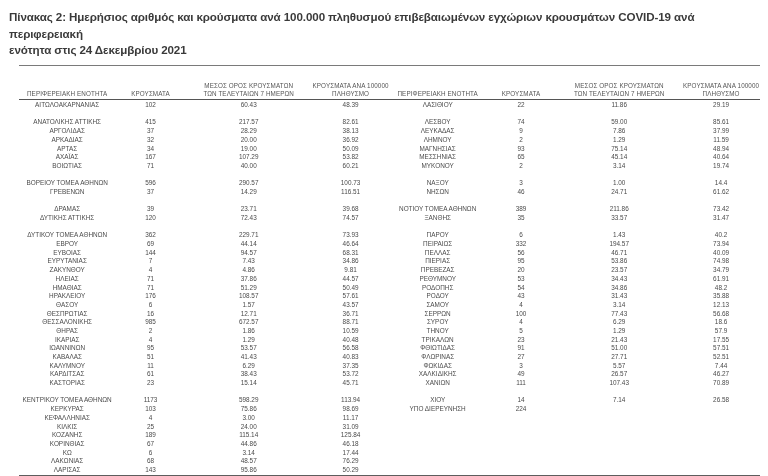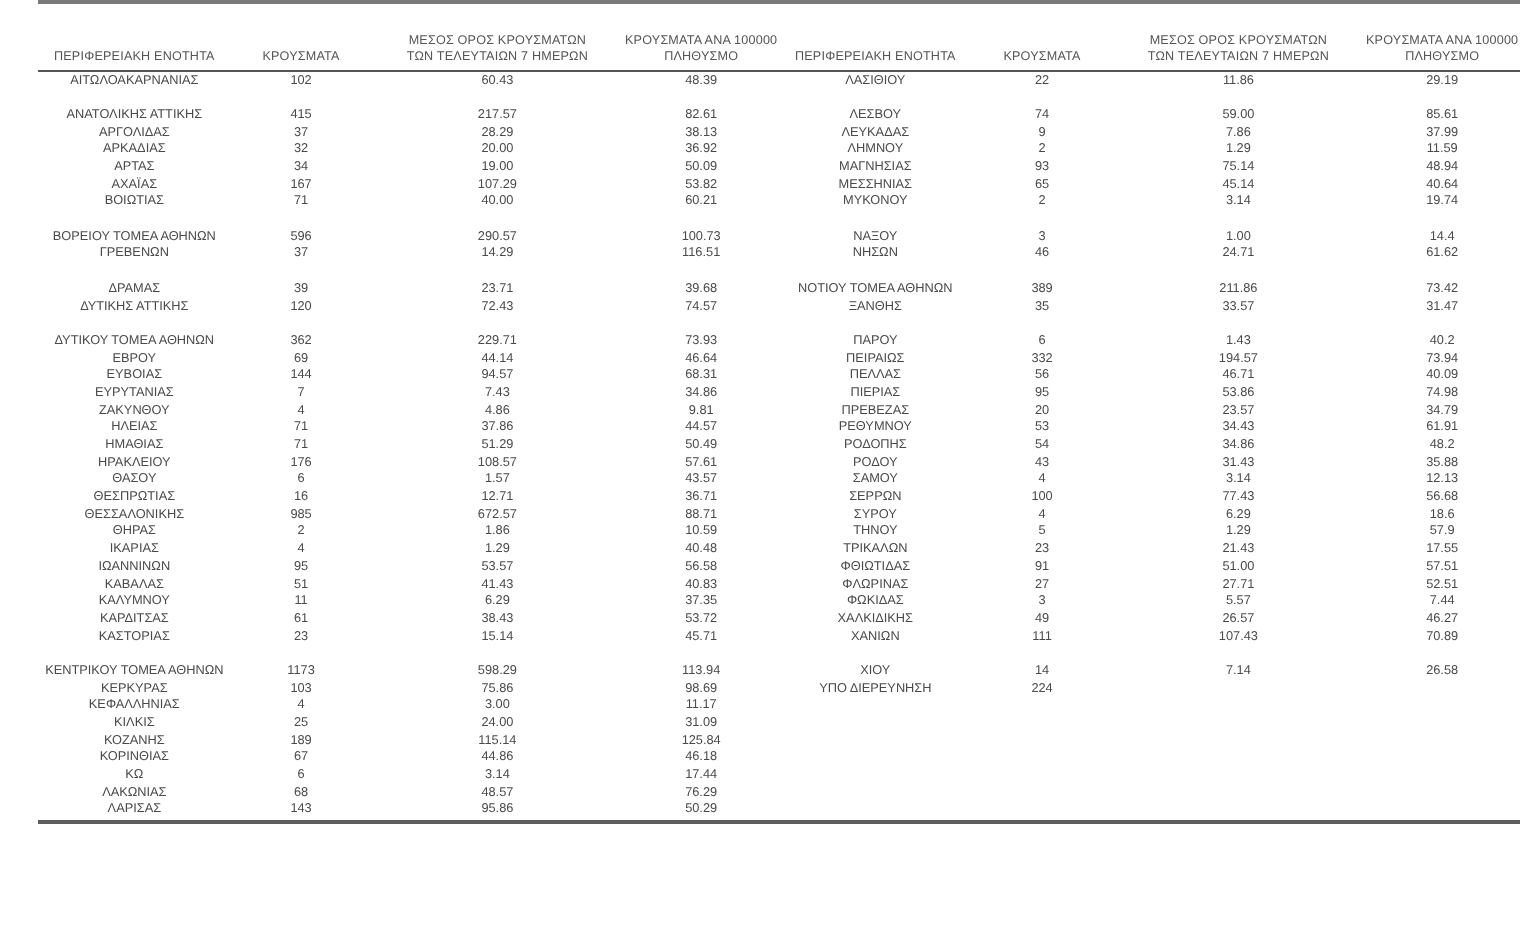--- a/index.html
+++ b/index.html
@@ -44,20 +44,22 @@
   .c-name{width:26%;}
   .c-cases{width:19%;}
   .c-avg{width:34%;}
   .c-per{width:21%;}
 </style>
 </head>
 <body>
 
 <div class="page">
 
+  <div class="title">Πίνακας 2:  Ημερήσιος αριθμός και κρούσματα ανά 100.000 πληθυσμού επιβεβαιωμένων εγχώριων κρουσμάτων COVID-19 ανά περιφερειακή
+ενότητα στις 24 Δεκεμβρίου 2021</div>
 
   <div class="rule"></div>
 
   <div class="tables">
 
     <section class="half">
       <div class="thead">
         <div class="hcell c-name">ΠΕΡΙΦΕΡΕΙΑΚΗ ΕΝΟΤΗΤΑ</div>
         <div class="hcell c-cases">ΚΡΟΥΣΜΑΤΑ</div>
         <div class="hcell c-avg">ΜΕΣΟΣ ΟΡΟΣ ΚΡΟΥΣΜΑΤΩΝ

